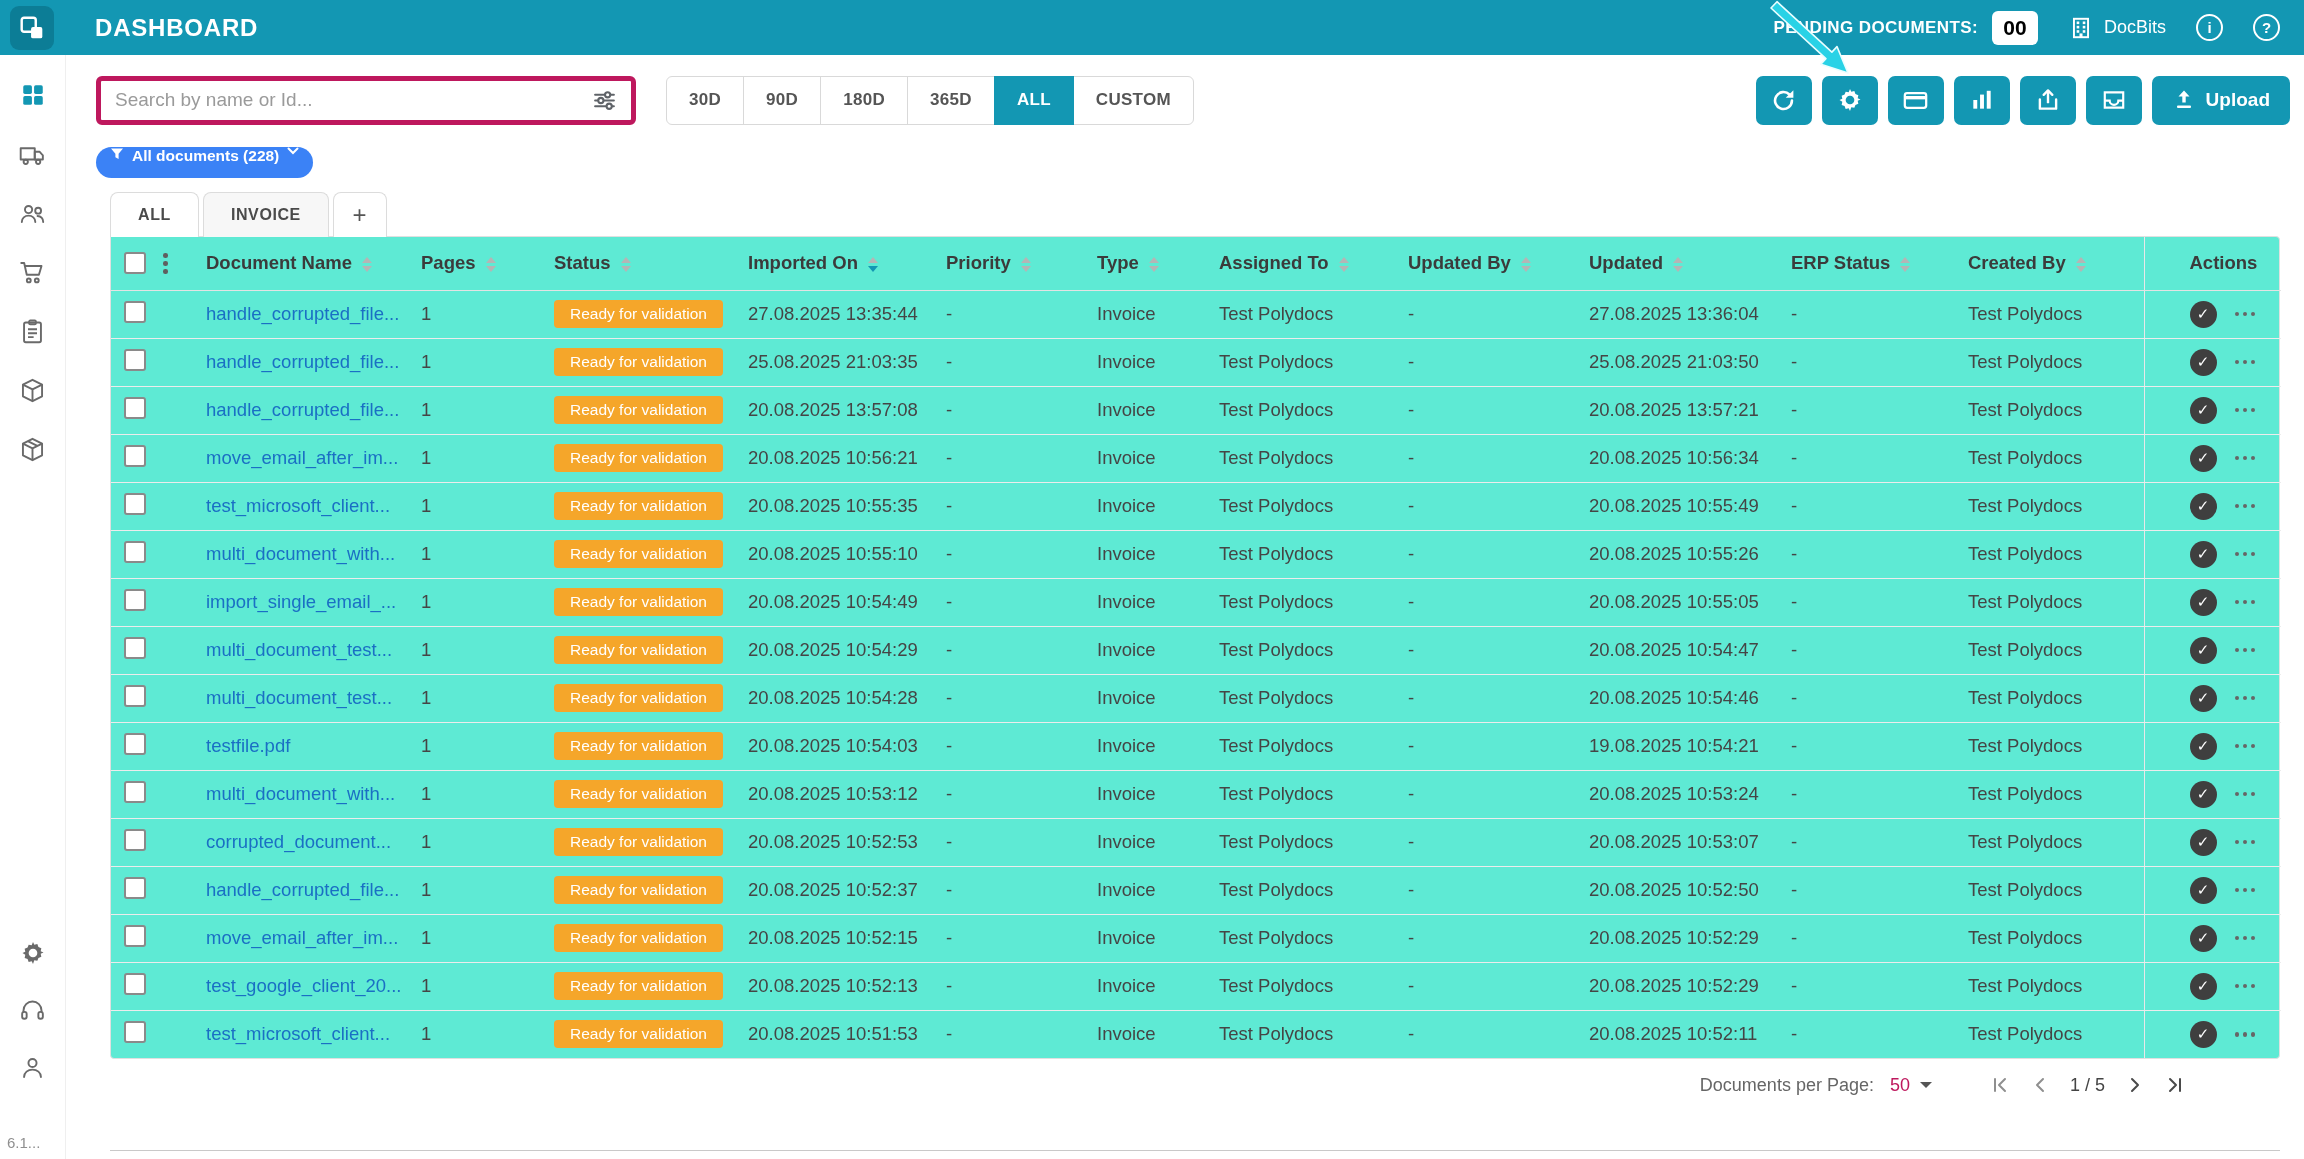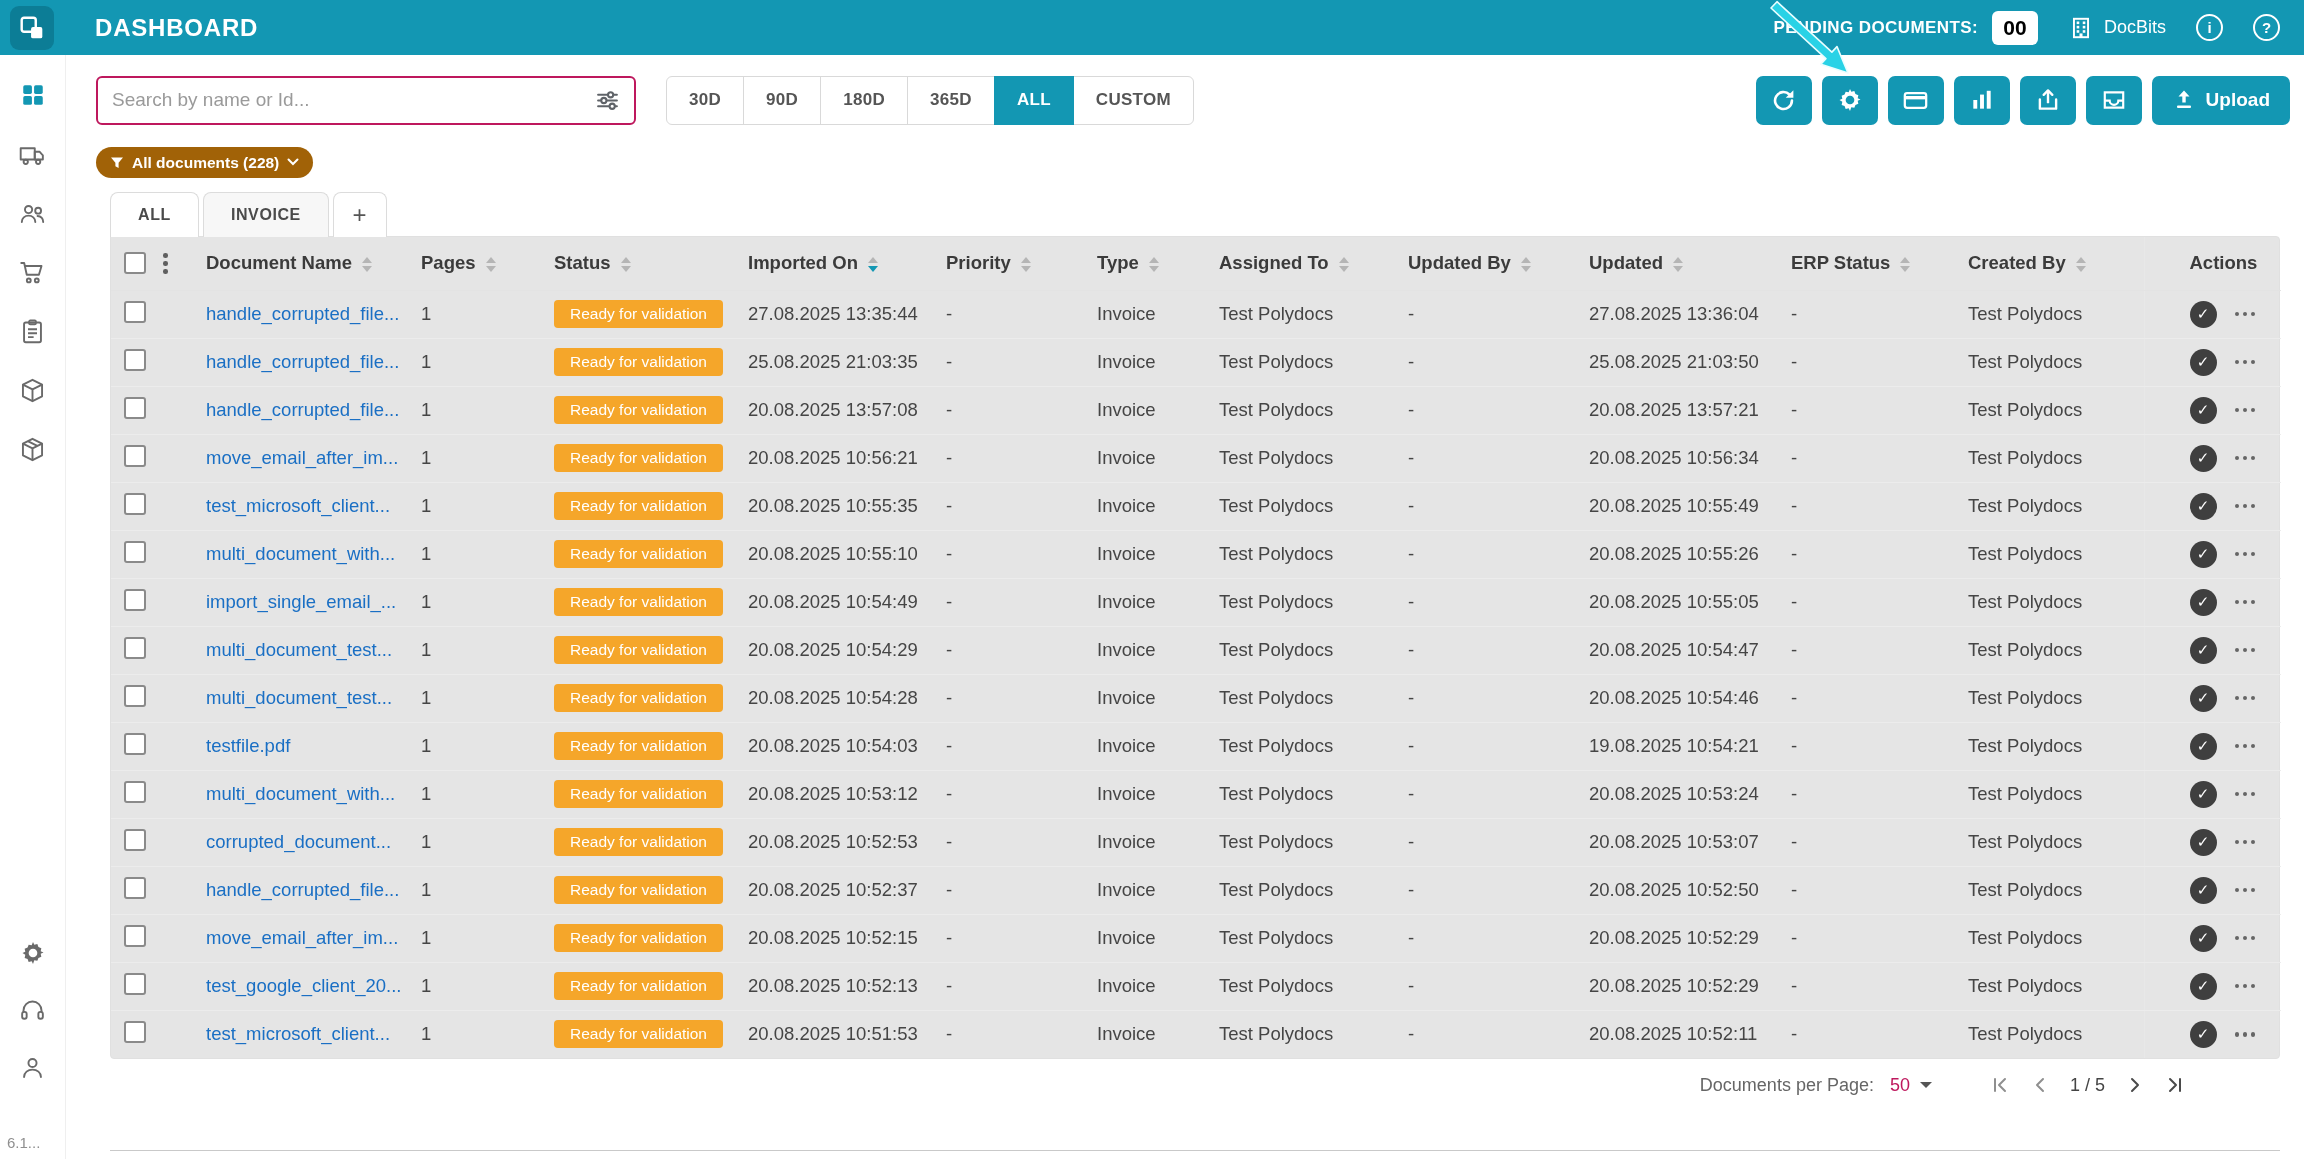--- a/index.html
+++ b/index.html
@@ -21,43 +21,43 @@
   .sidebar { position: absolute; top: 55px; left: 0; bottom: 0; width: 66px; background: #fff; border-right: 1px solid #efefef; z-index: 5; }
   .sb-top { display: flex; flex-direction: column; align-items: center; padding-top: 26px; gap: 31px; }
   .sb-bottom { position: absolute; bottom: 78px; left: 0; right: 0; display: flex; flex-direction: column; align-items: center; gap: 29px; }
   .sb-item { width: 28px; height: 28px; display: flex; align-items: center; justify-content: center; cursor: pointer; }
   .version { position: absolute; bottom: 8px; left: 7px; color: #8f8f8f; font-size: 15px; }
 
   
   .main { position: absolute; left: 66px; top: 55px; right: 0; bottom: 0; background: #fff; }
 
   .controls { position: absolute; top: 20px; left: 30px; right: 14px; height: 50px; display: flex; align-items: center; }
-  .searchbox { width: 540px; height: 49px; border: 2px solid #be185d; border-radius: 6px; background: #fff; display: flex; align-items: center; padding: 0 14px; }
+  .searchbox { width: 540px; height: 49px; border: 5px solid #be185d; border-radius: 6px; background: #fff; display: flex; align-items: center; padding: 0 14px; }
   .searchbox input { flex: 1; border: none; outline: none; font-size: 19px; color: #444; font-family: "Liberation Sans", sans-serif; background: transparent; }
   .searchbox input::placeholder { color: #9a9a9a; }
 
   .tf-group { display: flex; margin-left: 30px; height: 49px; }
   .tf { padding: 0 22px; border: 1px solid #d9d9d9; background: #fff; color: #555; font-size: 17px; font-weight: bold; font-family: "Liberation Sans", sans-serif; margin-left: -1px; cursor: pointer; letter-spacing: 0.3px; }
   .tf:first-child { border-radius: 6px 0 0 6px; margin-left: 0; }
   .tf:last-child { border-radius: 0 6px 6px 0; }
   .tf.active { background: #1397b3; border-color: #1397b3; color: #fff; position: relative; z-index: 1; }
 
   .toolbar { margin-left: auto; display: flex; align-items: center; gap: 10px; }
   .tb-btn { width: 56px; height: 49px; border: none; border-radius: 7px; background: #1397b3; display: flex; align-items: center; justify-content: center; cursor: pointer; }
   .upload-btn { width: auto; padding: 0 20px; gap: 10px; color: #fff; font-size: 19px; font-weight: bold; font-family: "Liberation Sans", sans-serif; }
 
-  .chip { position: absolute; top: 92px; left: 30px; height: 31px; background: #a16207; border-radius: 16px; color: #fff; display: inline-flex; align-items: center; gap: 8px; padding: 0 14px; font-size: 15.5px; font-weight: bold; cursor: pointer; }
+  .chip { position: absolute; top: 92px; left: 30px; height: 31px; background: #3b82f6; border-radius: 16px; color: #fff; display: inline-flex; gap: 8px; padding: 0 14px; font-size: 15.5px; font-weight: bold; cursor: pointer; }
 
   .tabs { position: absolute; top: 137px; left: 44px; display: flex; gap: 4px; align-items: flex-end; height: 45px; z-index: 3; }
   .tab { height: 45px; line-height: 44px; padding: 0 27px; background: #fff; border: 1px solid #dcdcdc; border-bottom: none; border-radius: 8px 8px 0 0; color: #4a4a4a; font-size: 16px; font-weight: bold; letter-spacing: 0.6px; cursor: pointer; }
   .tab.inactive { background: #f7f7f7; }
   .tab-add { width: 54px; text-align: center; padding: 0; font-size: 24px; font-weight: normal; color: #555; }
 
   
-  .card { position: absolute; top: 181px; left: 44px; right: 24px; border: 1px solid #e0e0e0; border-radius: 0 4px 4px 4px; background: #e5e5e5; z-index: 2; }
+  .card { position: absolute; top: 181px; left: 44px; right: 24px; border: 1px solid #e0e0e0; border-radius: 0 4px 4px 4px; background: #5eead4; z-index: 2; }
   table { width: 100%; border-collapse: collapse; table-layout: fixed; }
   thead th { height: 53px; text-align: left; font-size: 18.5px; font-weight: bold; color: #3b3b3b; border-bottom: 1px solid #e3e3e3; vertical-align: middle; white-space: nowrap; overflow: hidden; }
   tbody td { height: 48px; font-size: 18.5px; color: #454545; border-bottom: 1px solid #ececec; vertical-align: middle; white-space: nowrap; overflow: hidden; }
   tbody tr:last-child td { border-bottom: none; }
   .c-select { padding-left: 13px !important; }
   th.c-select { display: table-cell; }
   .sel-wrap { display: flex; align-items: center; gap: 15px; }
   .cb { display: inline-block; width: 22px; height: 22px; border: 2px solid #8a8a8a; border-radius: 3px; background: #fff; cursor: pointer; flex: 0 0 auto; }
   .vdots { display: inline-flex; flex-direction: column; gap: 3.5px; cursor: pointer; padding: 2px; }
   .vdots i { width: 4.5px; height: 4.5px; border-radius: 50%; background: #5f5f5f; }

